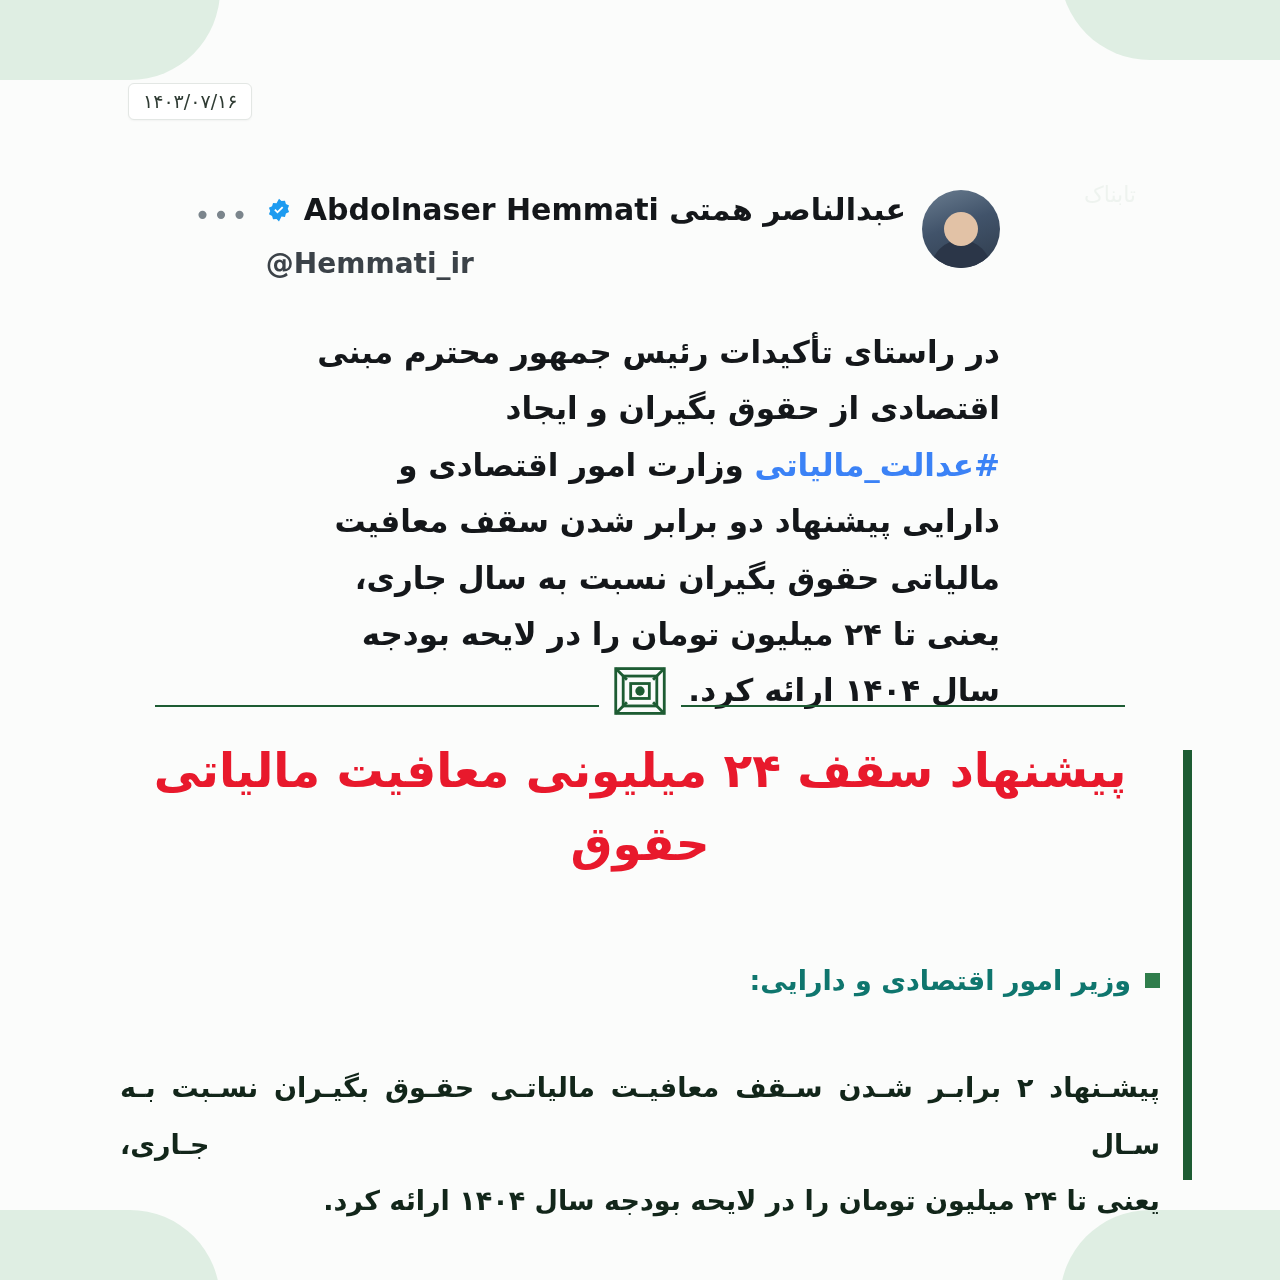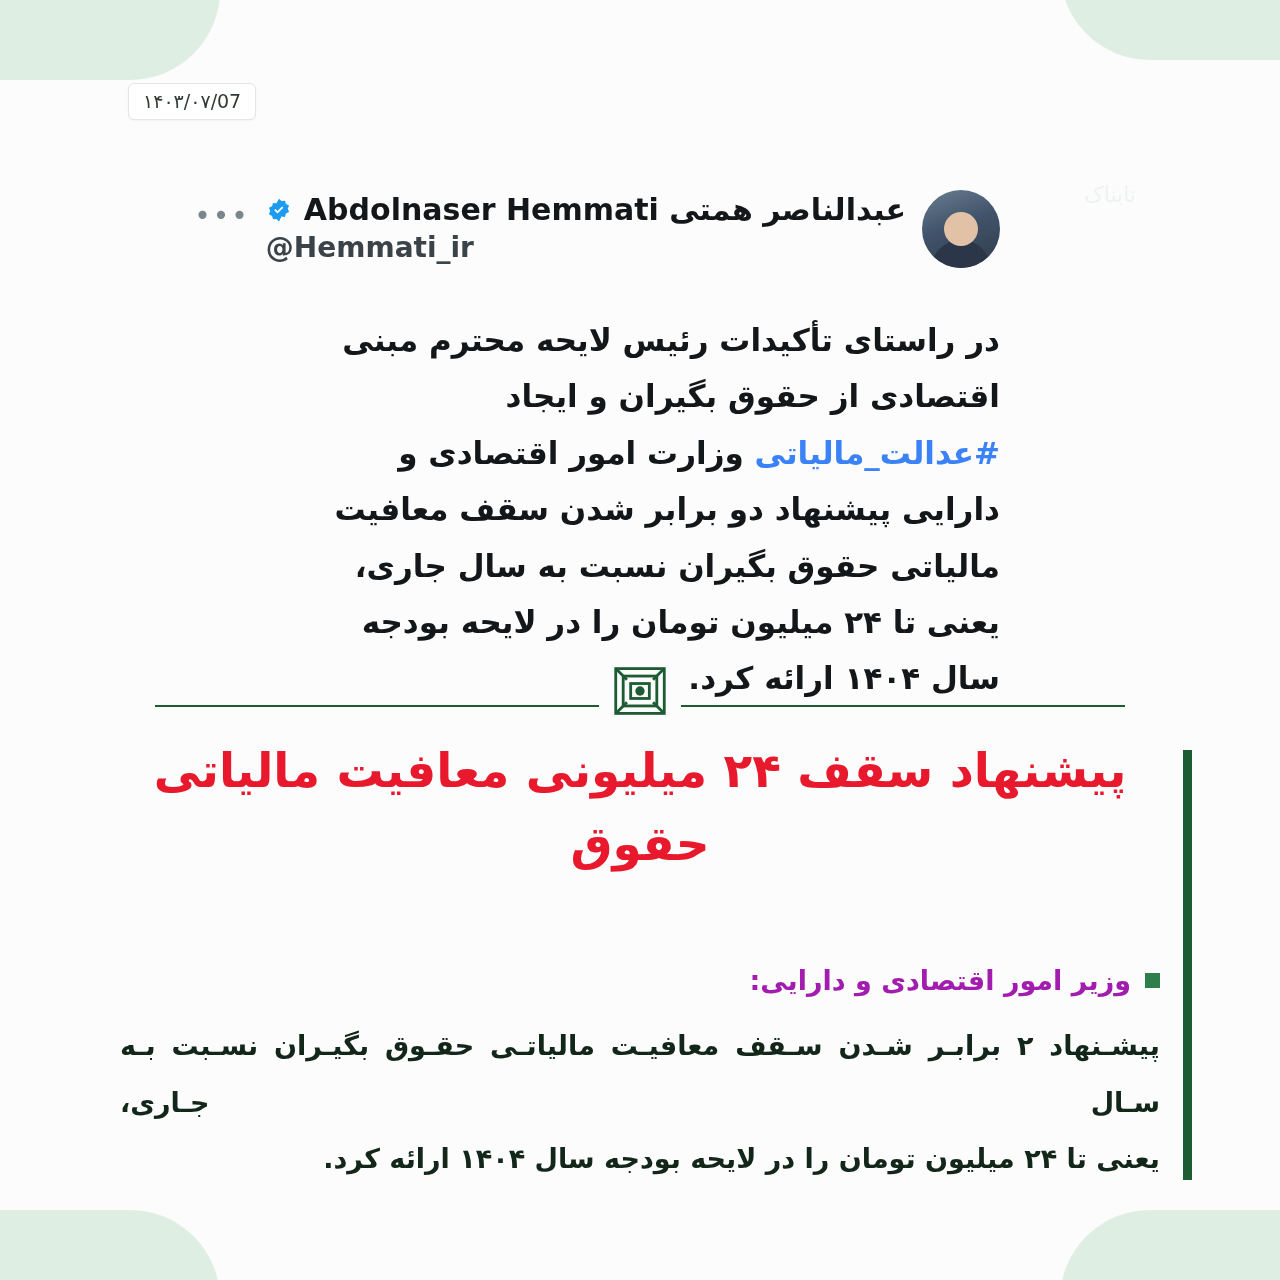--- a/index.html
+++ b/index.html
@@ -155,21 +155,21 @@
     color: #14171a;
     white-space: nowrap;
     direction: rtl;
   }
   .verified {
     width: 26px;
     height: 26px;
     flex: 0 0 auto;
   }
   .tweet-handle {
-    margin-top: 4px;
+    margin-top: 20px;
     font-size: 28px;
     color: #3b4248;
     direction: ltr;
     text-align: left;
     font-weight: bold;
   }
   .tweet-more {
     order: 1;
     color: #7b858c;
     font-size: 28px;
@@ -240,37 +240,37 @@
   
   .subhead {
     position: absolute;
     top: 965px;
     right: 120px;
     width: 1040px;
     text-align: right;
     direction: rtl;
     font-size: 27px;
     font-weight: bold;
-    color: #a21caf;
+    color: #0f766e;
     display: flex;
     flex-direction: row;
     align-items: center;
     justify-content: flex-start;
     gap: 14px;
   }
   .bullet {
     width: 15px;
     height: 15px;
     background: #2f7d4b;
     flex: 0 0 auto;
     display: inline-block;
   }
   .body-text {
     position: absolute;
-    top: 1018px;
+    top: 1060px;
     right: 120px;
     width: 1040px;
     text-align: justify;
     text-align-last: justify;
     direction: rtl;
     font-size: 27px;
     font-weight: bold;
     line-height: 2.1;
     color: #12261a;
   }
@@ -284,42 +284,42 @@
 
 <div class="page">
 
   <div class="corner corner-tl"></div>
   <div class="corner corner-tr"></div>
   <div class="corner corner-bl"></div>
   <div class="corner corner-br"></div>
 
   <div class="watermark-soft">تابناک</div>
 
-  <div class="date-badge">۱۴۰۳/۰۷/07</div>
+  <div class="date-badge">۱۴۰۳/۰۷/۱۶</div>
 
   <div class="tweet">
     <div class="tweet-head">
       <div class="tweet-avatar"></div>
       <div class="tweet-ident">
         <div class="tweet-name-row">
           <span class="tweet-name">عبدالناصر همتی Abdolnaser Hemmati</span>
           <span class="verified">
             <svg viewBox="0 0 24 24" width="26" height="26" aria-hidden="true">
               <path fill="#1d9bf0" d="M12 1.5l2.3 2.2 3.2-.3.9 3.1 2.9 1.4-1.2 3 1.2 3-2.9 1.4-.9 3.1-3.2-.3L12 22.5l-2.3-2.2-3.2.3-.9-3.1L2.7 16l1.2-3-1.2-3 2.9-1.4.9-3.1 3.2.3z"></path>
               <path fill="#ffffff" d="M10.6 15.3l-3-3 1.2-1.2 1.8 1.8 4.2-4.2 1.2 1.2z"></path>
             </svg>
           </span>
         </div>
         <div class="tweet-handle">@Hemmati_ir</div>
       </div>
       <div class="tweet-more">•••</div>
     </div>
 
     <div class="tweet-body">
-      <span>در راستای تأکیدات رئیس لایحه محترم مبنی</span>
+      <span>در راستای تأکیدات رئیس جمهور محترم مبنی</span>
       <br>
       <span>اقتصادی از حقوق بگیران و ایجاد </span><span class="hashtag">#عدالت_مالیاتی</span>
       <span>وزارت امور اقتصادی و دارایی پیشنهاد دو برابر شدن سقف معافیت مالیاتی حقوق بگیران نسبت به سال جاری، یعنی تا ۲۴ میلیون تومان را در لایحه بودجه سال ۱۴۰۴ ارائه کرد.</span>
     </div>
   </div>
 
   <div class="divider"></div>
   <div class="ornament">
     <svg viewBox="0 0 60 60" width="62" height="56" aria-hidden="true">
       <g fill="none" stroke="#1d5c33" stroke-width="3">

